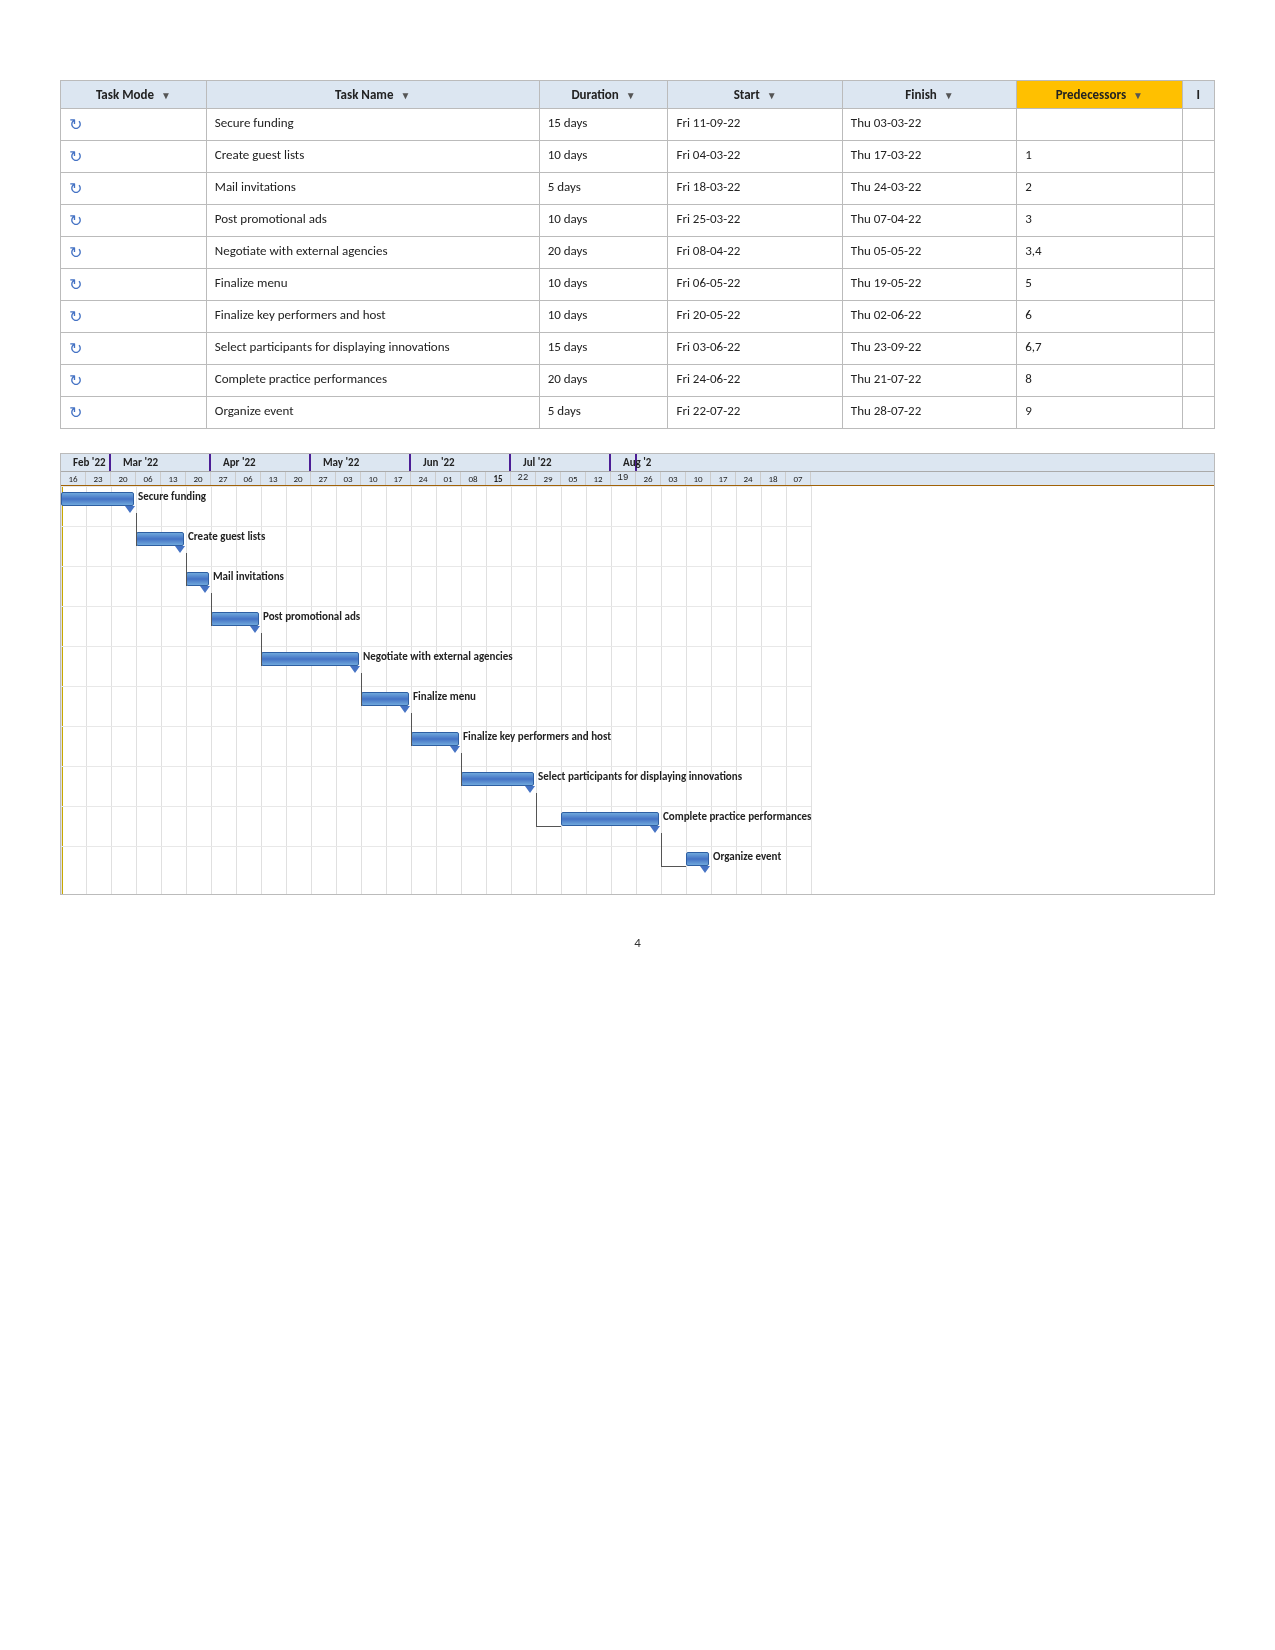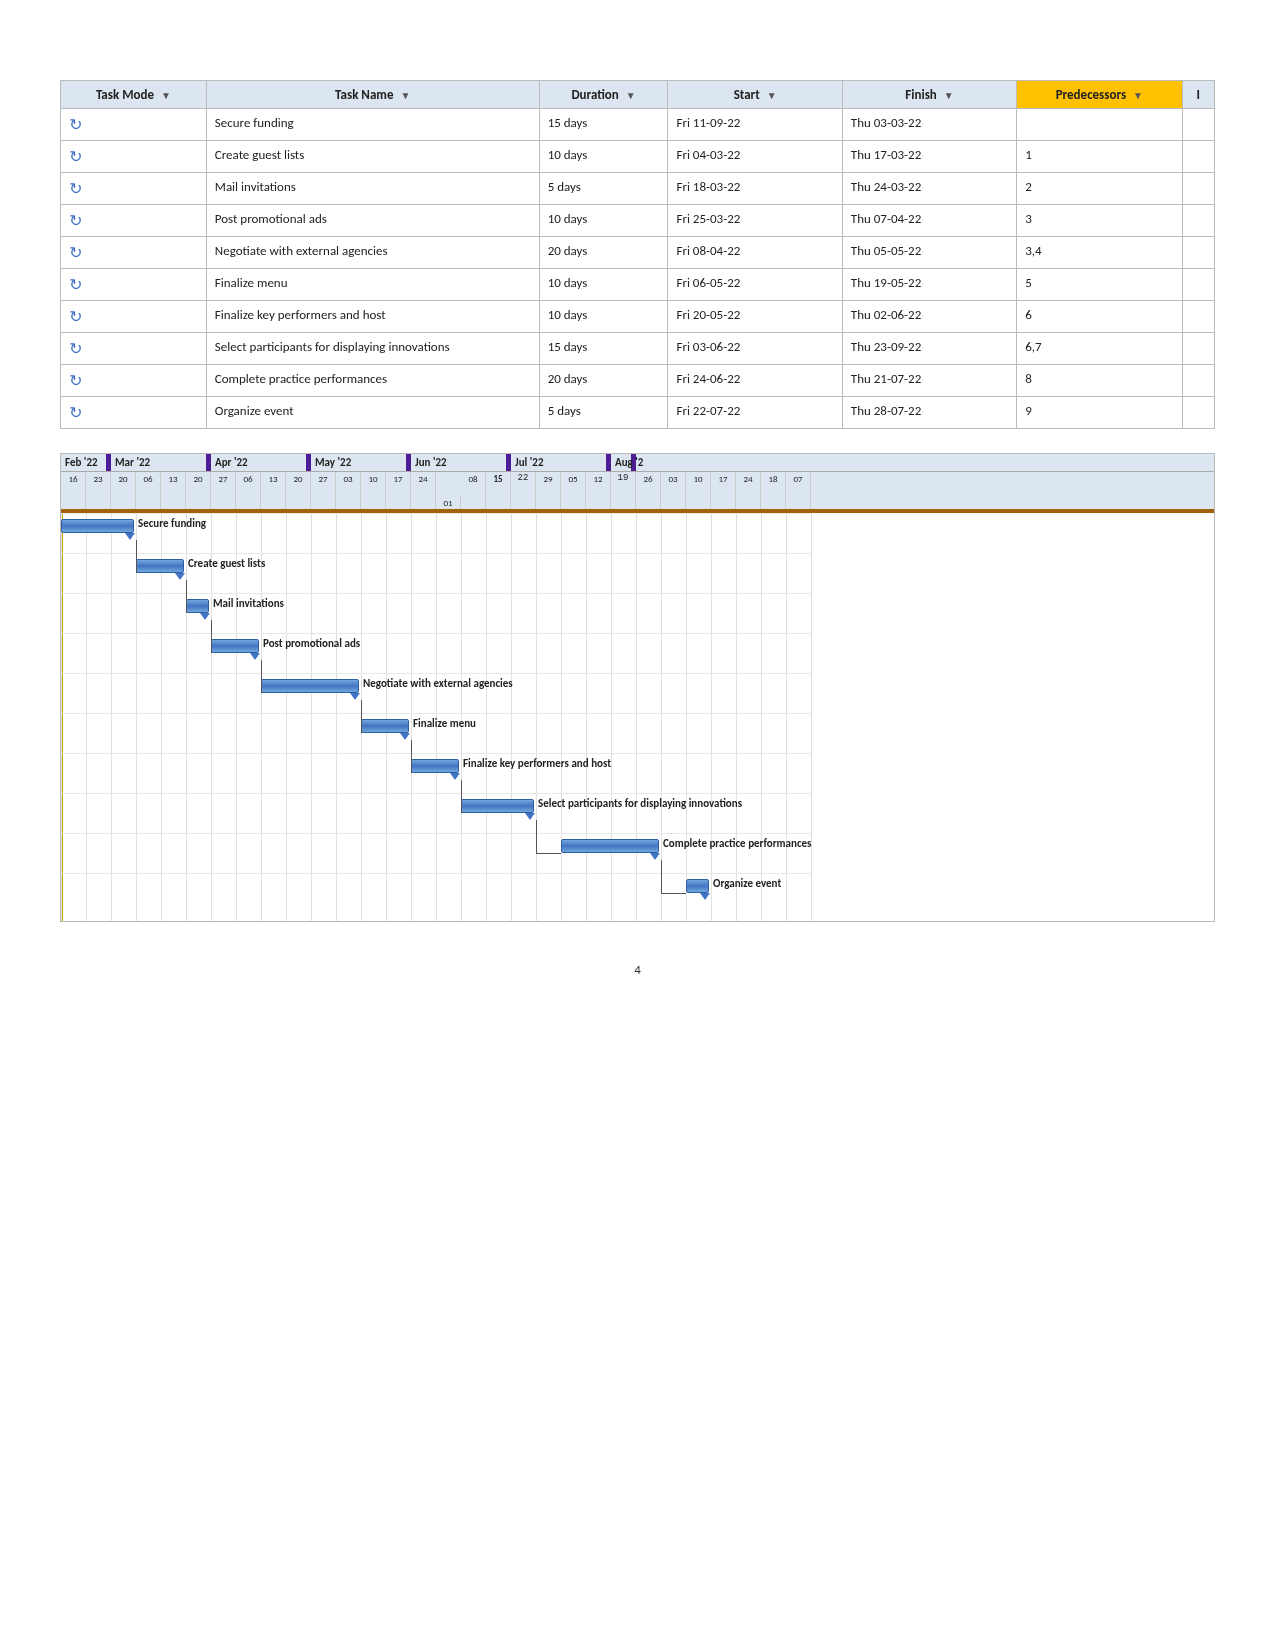--- a/index.html
+++ b/index.html
@@ -67,30 +67,30 @@
       overflow: hidden;
       background: #fff;
       width: 100%;
     }
     .gantt-header-row {
       display: flex;
       border-bottom: 1px solid #aaa;
       background: #dce6f1;
     }
     .gantt-month-cell {
-      border-right: 5px solid #4c1d95;
+      border-right: 2px solid #4c1d95;
       font-size: 11px;
       font-weight: bold;
-      padding: 2px 4px;
+      padding: 2px 12px;
       white-space: nowrap;
       text-align: left;
     }
     .gantt-days-row {
       display: flex;
-      border-bottom: 4px solid #a16207;
+      border-bottom: 1px solid #a16207;
       background: #dce6f1;
     }
     .gantt-day-cell {
       border-right: 1px solid #ccc;
       font-size: 9px;
       text-align: center;
       padding: 1px 0;
       flex: 0 0 auto;
     }
     .gantt-body {
@@ -300,21 +300,21 @@
       <div class="gantt-day-cell" style="width: 25px; min-width: 25px;">20</div>
       <div class="gantt-day-cell" style="width: 25px; min-width: 25px;">27</div>
       <div class="gantt-day-cell" style="width: 25px; min-width: 25px;">06</div>
       <div class="gantt-day-cell" style="width: 25px; min-width: 25px;">13</div>
       <div class="gantt-day-cell" style="width: 25px; min-width: 25px;">20</div>
       <div class="gantt-day-cell" style="width: 25px; min-width: 25px;">27</div>
       <div class="gantt-day-cell" style="width: 25px; min-width: 25px;">03</div>
       <div class="gantt-day-cell" style="width: 25px; min-width: 25px;">10</div>
       <div class="gantt-day-cell" style="width: 25px; min-width: 25px;">17</div>
       <div class="gantt-day-cell" style="width: 25px; min-width: 25px;">24</div>
-      <div class="gantt-day-cell" style="width: 25px; min-width: 25px; margin-top: 24px;">01</div>
+      <div class="gantt-day-cell" style="width: 25px; min-width: 25px;">01</div>
       <div class="gantt-day-cell" style="width: 25px; min-width: 25px;">08</div>
       <div class="gantt-day-cell" style="width: 25px; min-width: 25px; font-weight: bold;">15</div>
       <div class="gantt-day-cell" style="width: 25px; min-width: 25px; font-family: Liberation Mono, monospace;">22</div>
       <div class="gantt-day-cell" style="width: 25px; min-width: 25px;">29</div>
       <div class="gantt-day-cell" style="width: 25px; min-width: 25px;">05</div>
       <div class="gantt-day-cell" style="width: 25px; min-width: 25px;">12</div>
       <div class="gantt-day-cell" style="width: 25px; min-width: 25px; font-family: Liberation Mono, monospace;">19</div>
       <div class="gantt-day-cell" style="width: 25px; min-width: 25px;">26</div>
       <div class="gantt-day-cell" style="width: 25px; min-width: 25px;">03</div>
       <div class="gantt-day-cell" style="width: 25px; min-width: 25px;">10</div>

